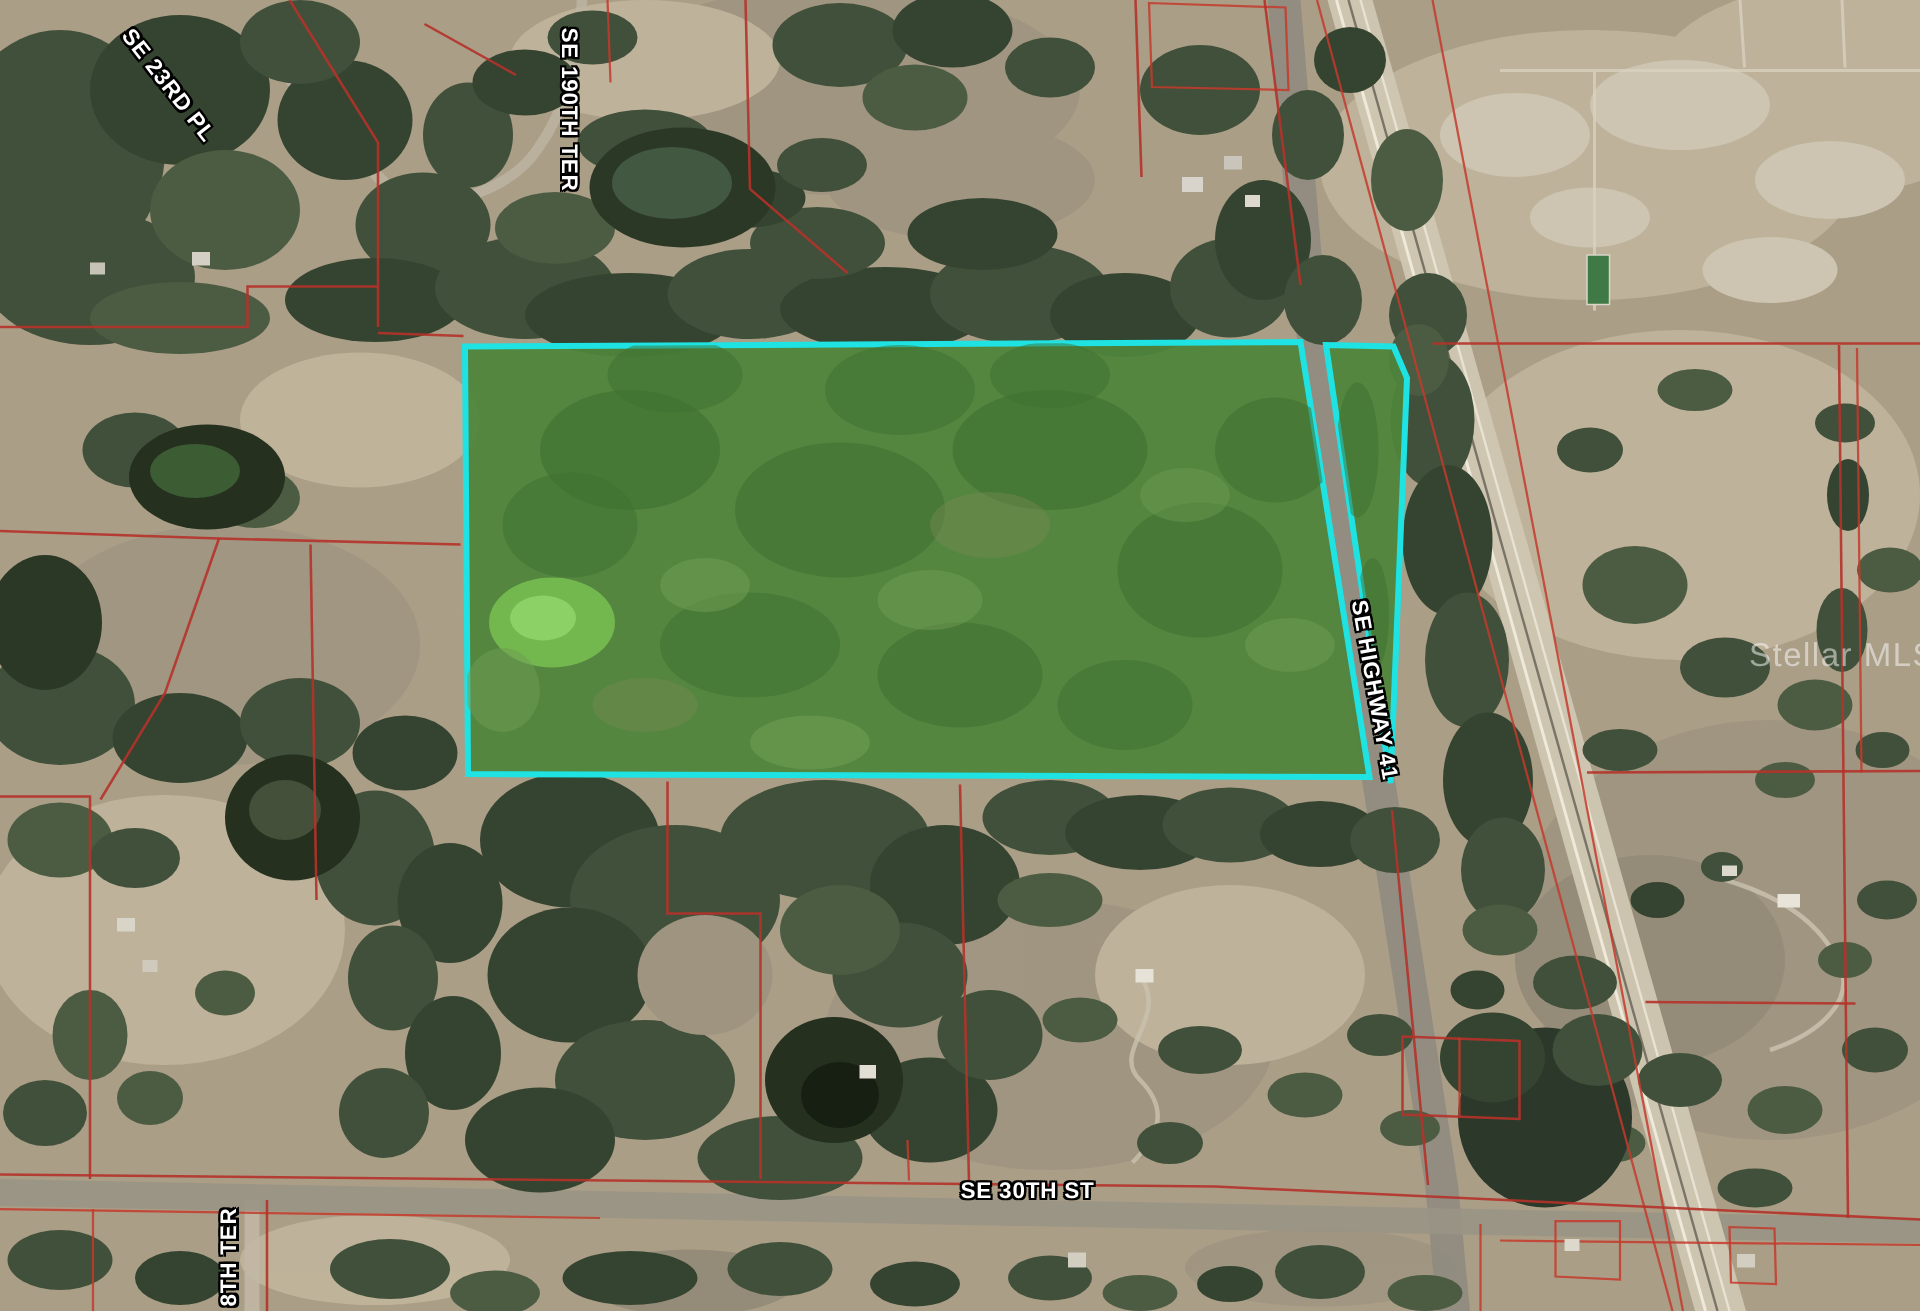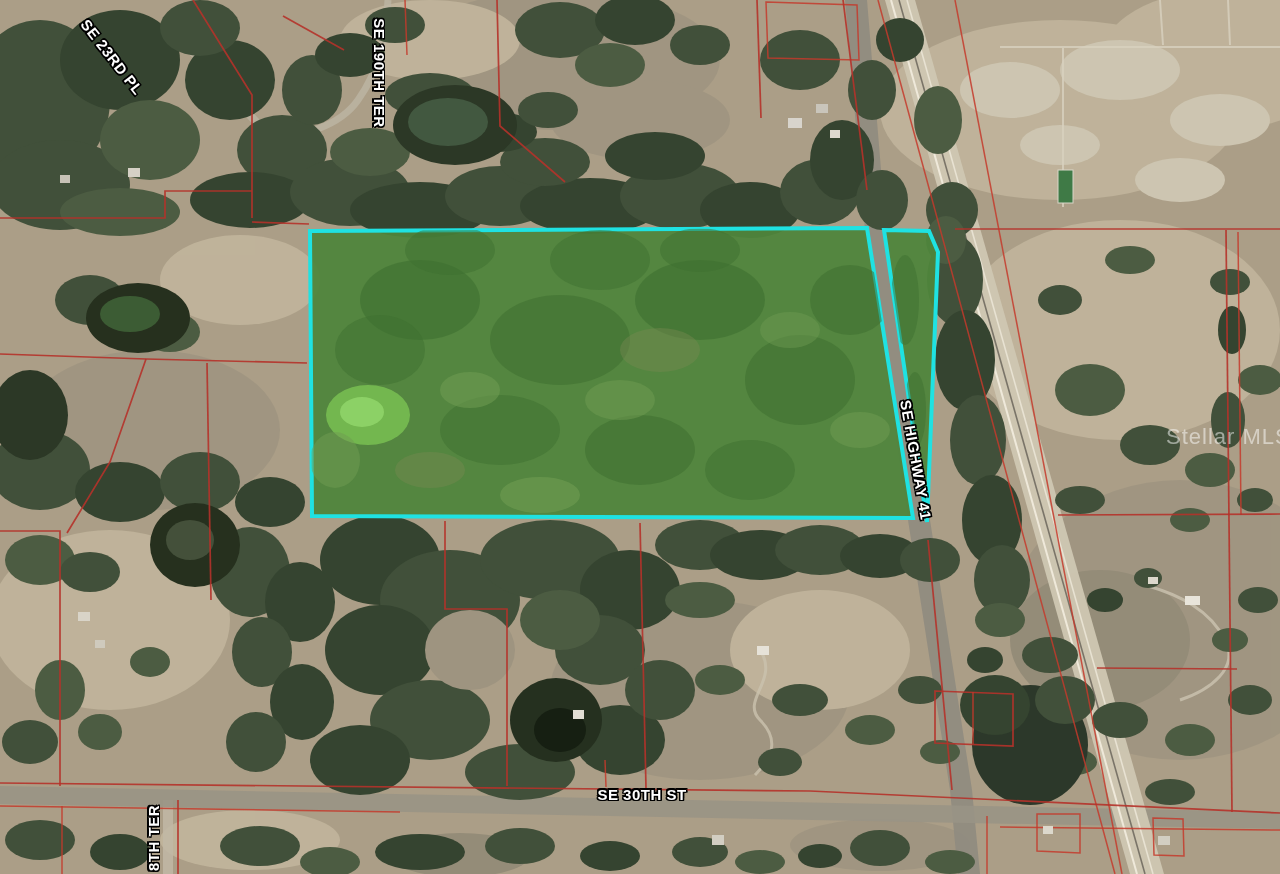--- a/index.html
+++ b/index.html
@@ -325,17 +325,17 @@
       <ellipse cx="368" cy="415" rx="42" ry="30" fill="#79c052" opacity=".85"></ellipse>
       <ellipse cx="362" cy="412" rx="22" ry="15" fill="#8fd468" opacity=".9"></ellipse>
       <ellipse class="pl" cx="335" cy="460" rx="25" ry="28" opacity=".5"></ellipse>
     </g>
   </g>
 </svg>
 
 <div class="maplabel rot52" style="left:112px;top:57px;">SE 23RD PL</div>
 <div class="maplabel rot90" style="left:379px;top:73px;">SE 190TH TER</div>
 <div class="maplabel rot80" style="left:916px;top:460px;">SE HIGHWAY 41</div>
-<div class="maplabel" style="left:637px;top:794px;padding-left:10px;">SE 30TH ST</div>
+<div class="maplabel" style="left:680px;top:794px;padding-left:10px;">SE 30TH ST</div>
 <div class="maplabel rotm90" style="left:153px;top:838px;">8TH TER</div>
 
 <div class="watermark">Stellar MLS</div>
 </div>
 
 </body></html>

